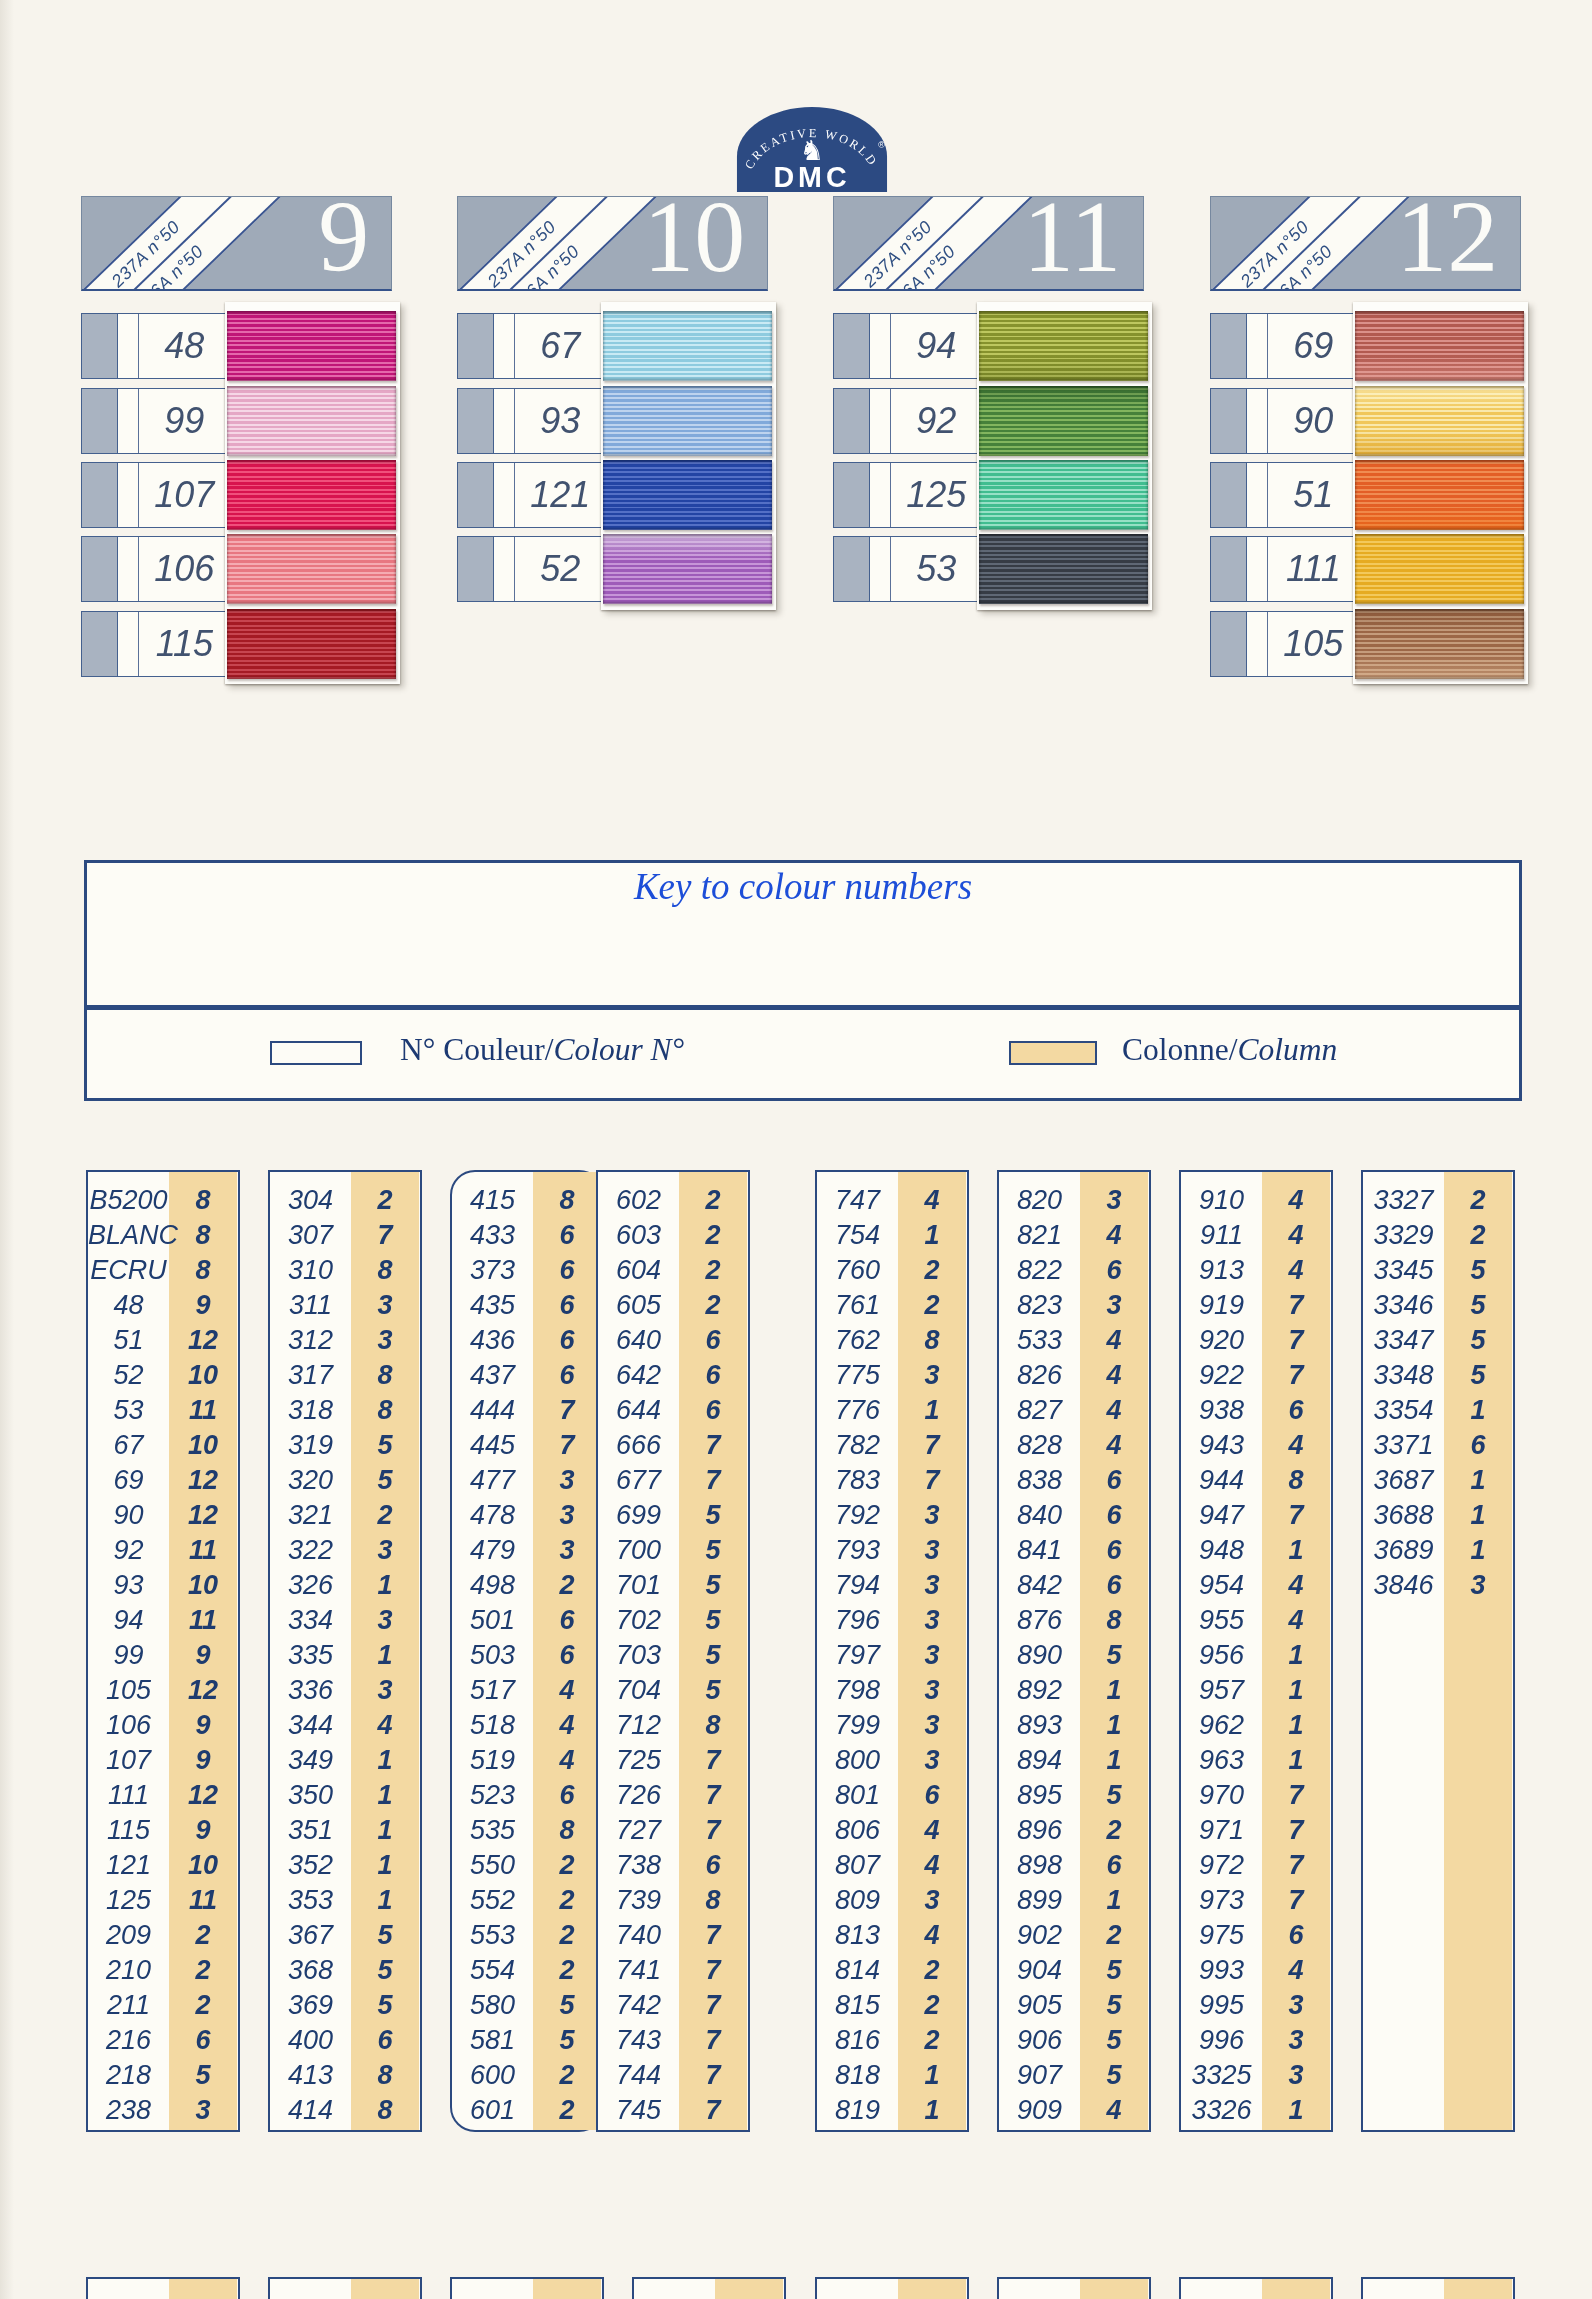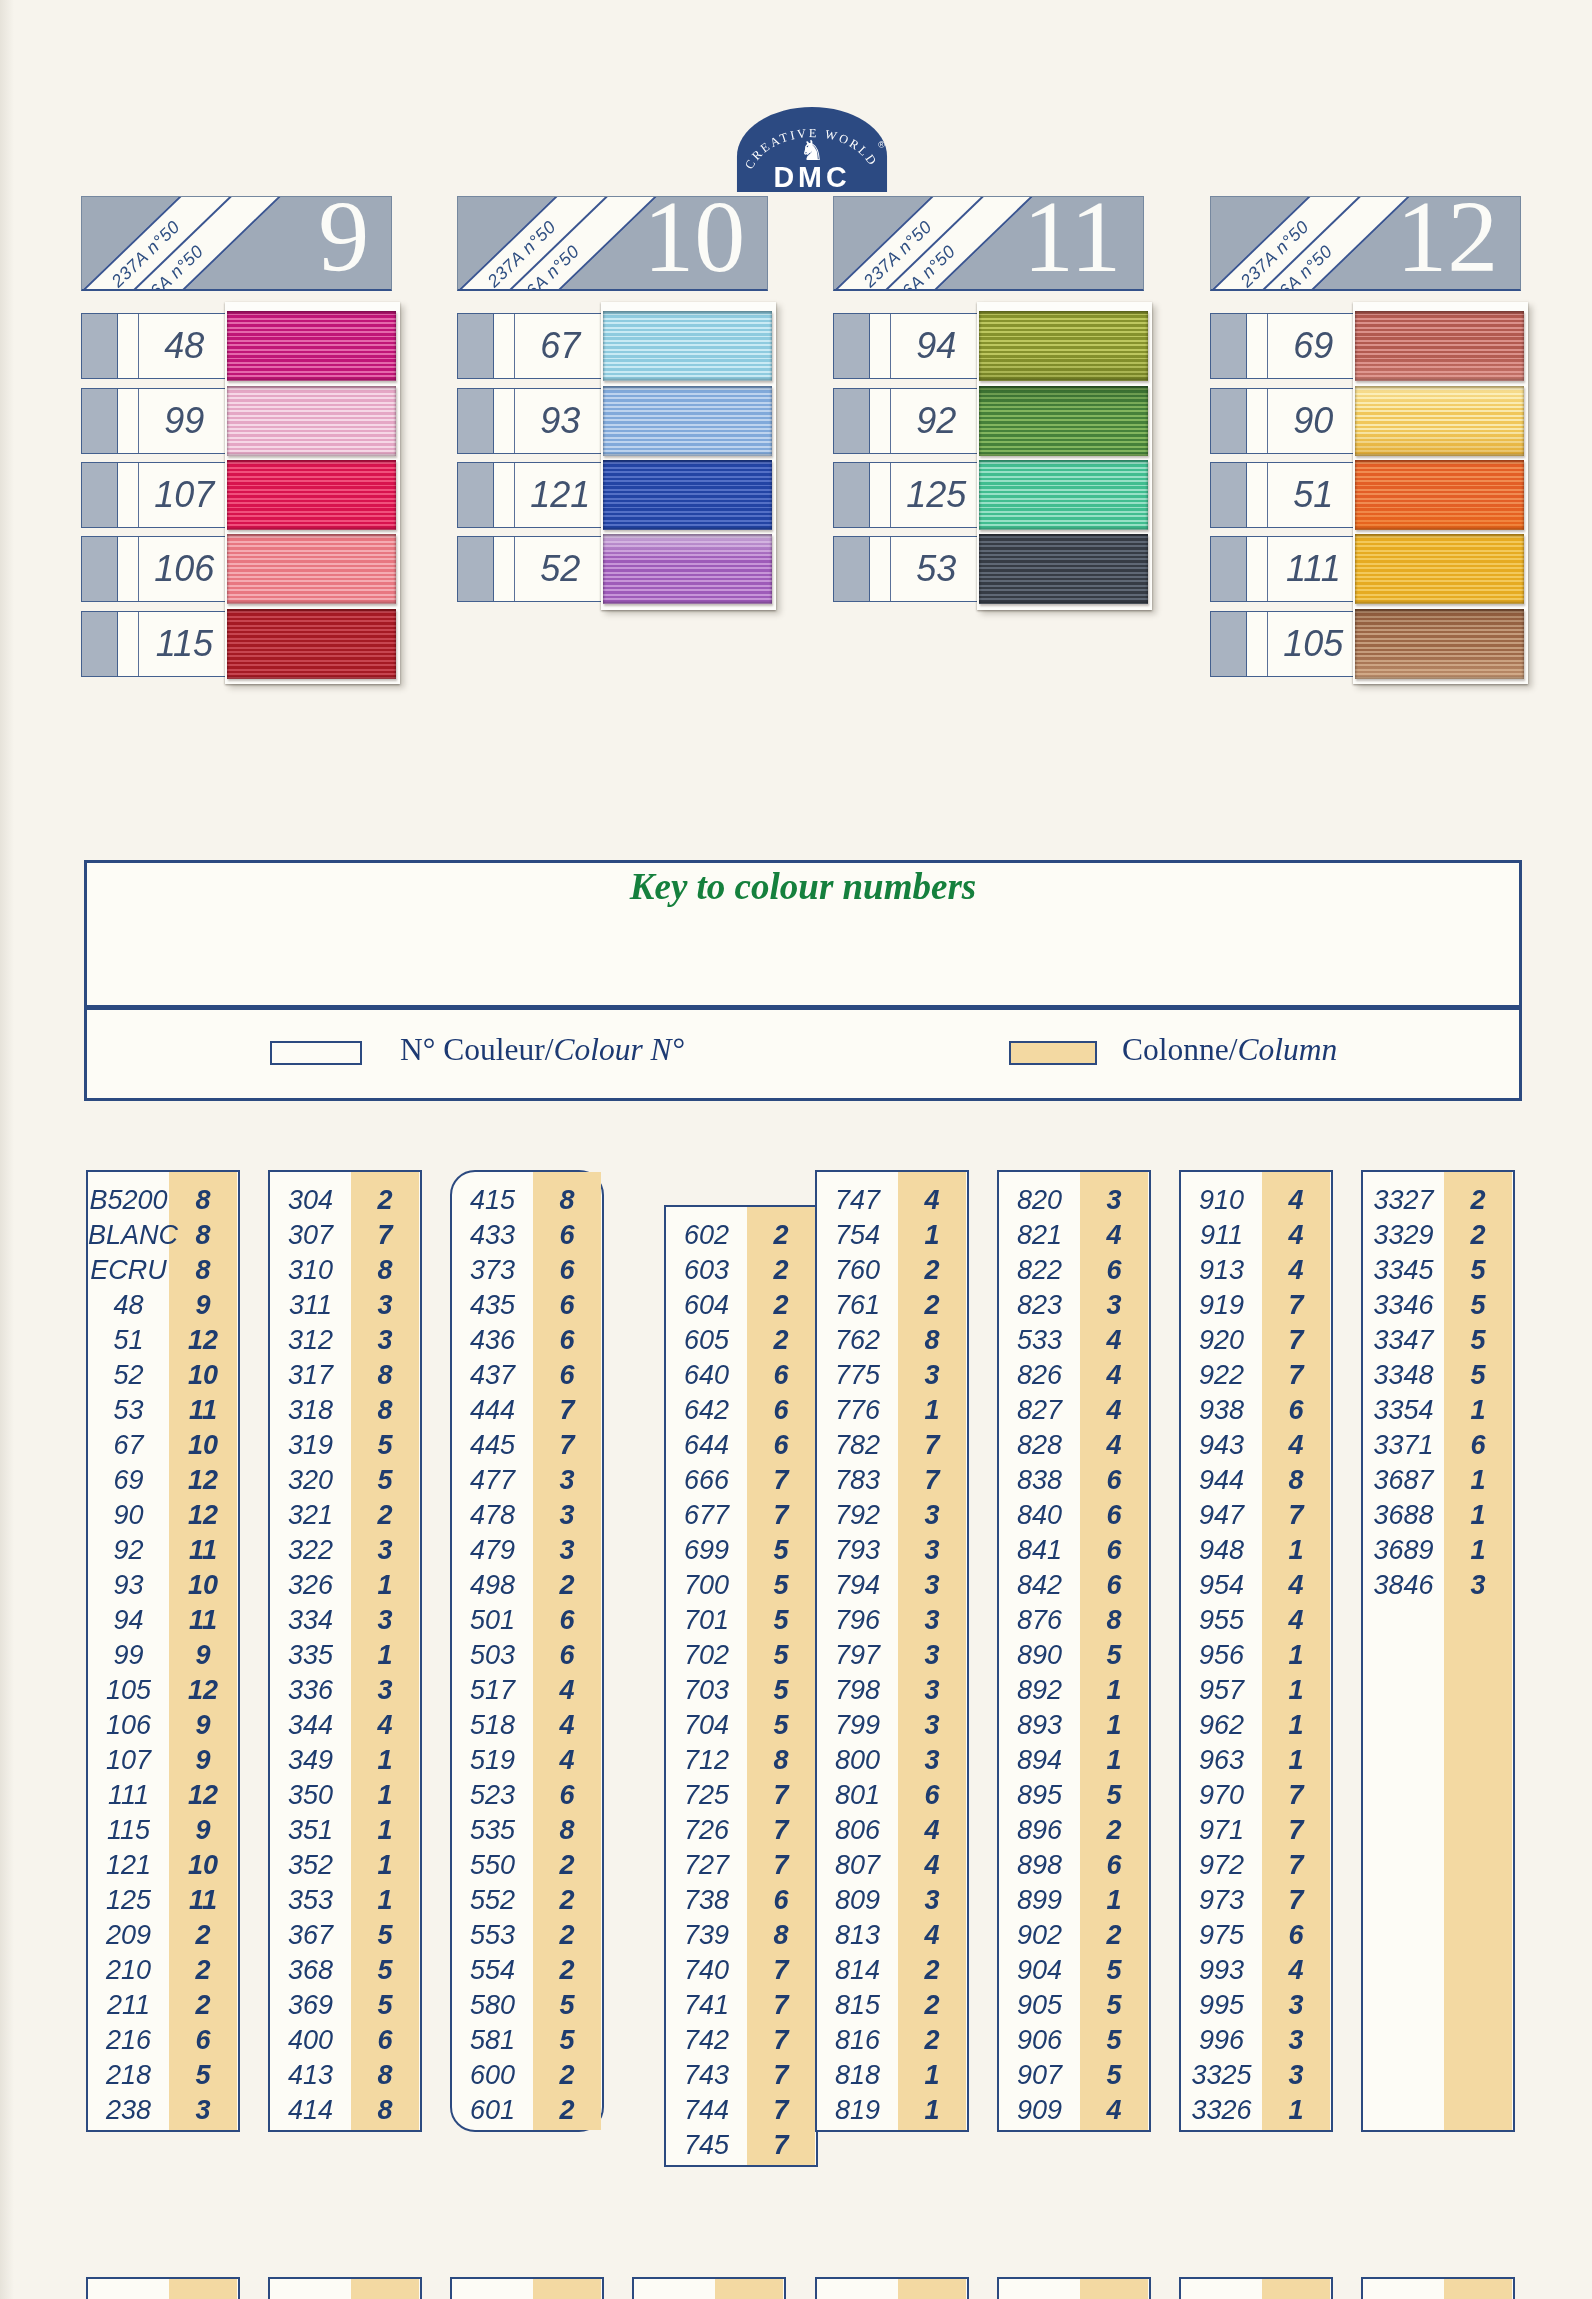--- a/index.html
+++ b/index.html
@@ -61,21 +61,21 @@
     position:absolute;left:84px;top:860px;width:1438px;height:241px;
     box-sizing:border-box;border:3px solid #2c4a80;background:#fdfcf6;
   }
   .key-title{
     margin-top:11.8px;text-align:center;
     font-family:"Liberation Serif",serif;font-weight:700;
     font-size:41px;color:#1d3a73;letter-spacing:1px;
   }
   .key-sub{
     text-align:center;font-family:"Liberation Serif",serif;
-    font-style:italic;font-weight:700;font-size:37px;color:#15803d;margin-top:2px;
+    font-style:italic;font-weight:400;font-size:37px;color:#1d4ed8;margin-top:2px;
   }
   .key-div{position:absolute;left:-1px;right:-1px;top:142px;height:4.9px;background:#2c4a80;}
   .legend-swatch{position:absolute;height:23.6px;box-sizing:border-box;border:2px solid #2c4a80;}
   .legend-label{
     position:absolute;font-family:"Liberation Serif",serif;
     font-size:31.5px;color:#1d3a73;white-space:nowrap;
   }
   .legend-label .it{font-style:italic;}
 
   
@@ -601,21 +601,21 @@
         <div class="entry">
           <div class="code">600</div>
           <div class="val">2</div>
         </div>
         <div class="entry">
           <div class="code">601</div>
           <div class="val">2</div>
         </div>
       </div>
     </div>
-    <div class="col-box" style="left: 664px; top: 1170px; margin-top: 35px;">
+    <div class="col-box" style="left: 596px; top: 1170px;">
       <div class="stripe"></div>
       <div class="entries">
         <div class="entry">
           <div class="code">602</div>
           <div class="val">2</div>
         </div>
         <div class="entry">
           <div class="code">603</div>
           <div class="val">2</div>
         </div>

